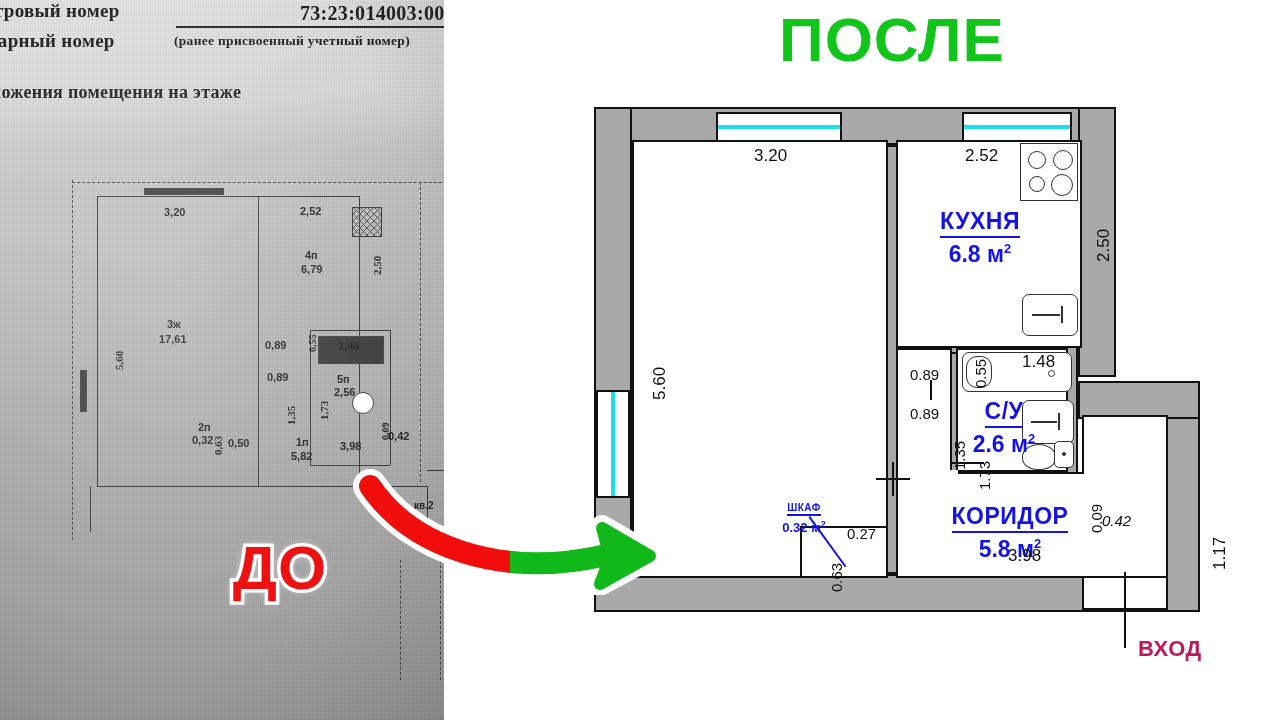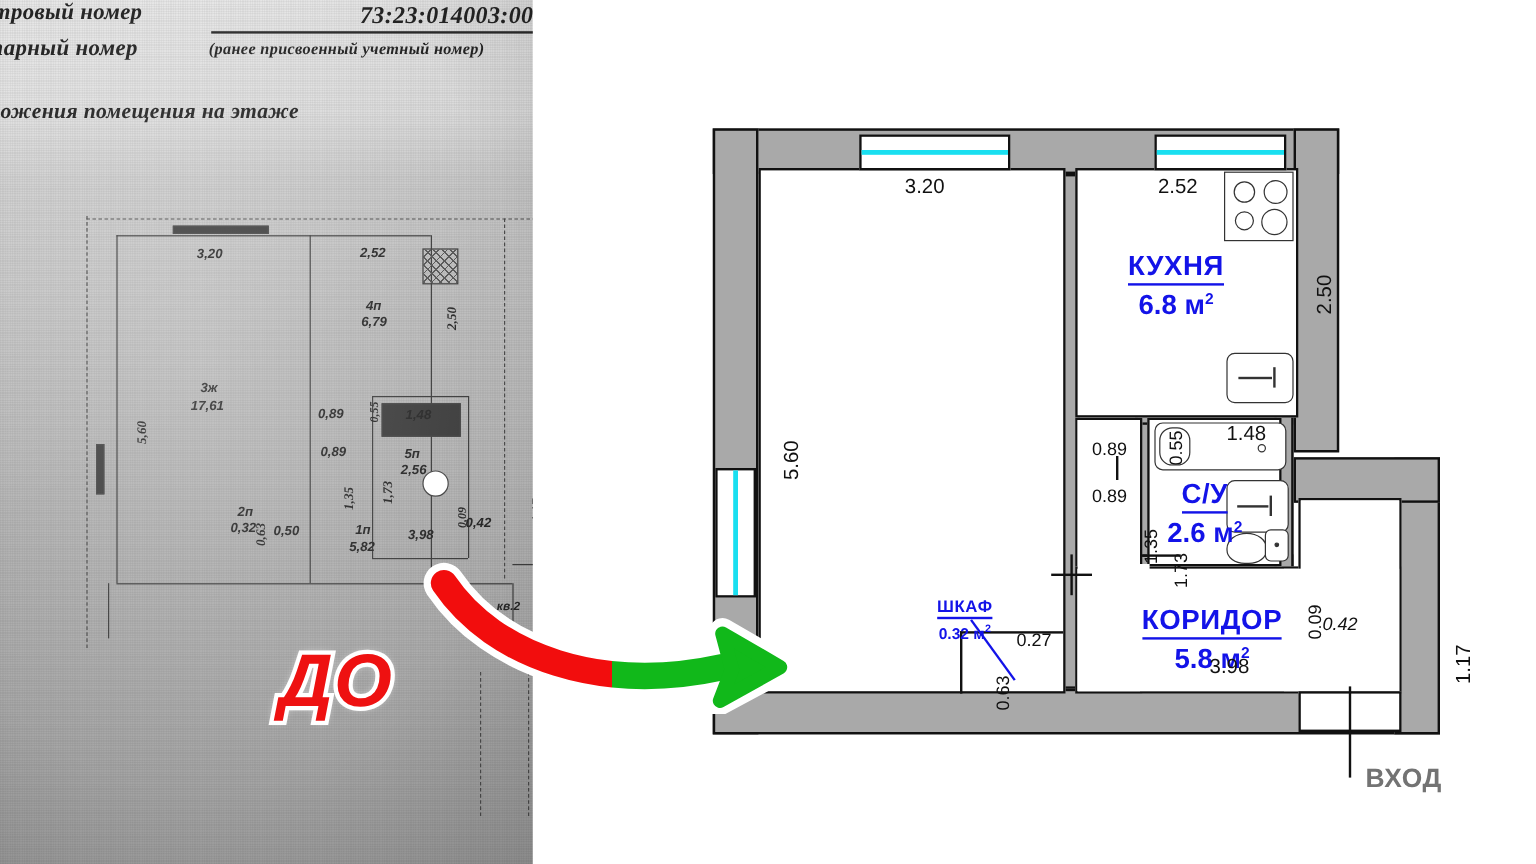--- a/index.html
+++ b/index.html
@@ -10,21 +10,20 @@
   }
   #stage{position:absolute;left:0;top:0;width:1280px;height:720px;overflow:hidden;}
 
   
   .photo-pane{
     position:absolute;left:0;top:0;width:444px;height:720px;
     background:
       linear-gradient(150deg, rgba(255,255,255,.30) 0%, rgba(255,255,255,0) 45%),
       linear-gradient(to bottom, #dddddd 0px, #d6d6d6 95px, #c4c4c4 150px, #b7b7b7 330px, #ababab 520px, #a0a0a0 720px);
     overflow:hidden;
-    font-style:italic;
   }
   .photo-grain{
     position:absolute;inset:0;
     background-image:
       repeating-linear-gradient(0deg, rgba(0,0,0,.045) 0 1px, rgba(255,255,255,.035) 1px 2px),
       repeating-linear-gradient(90deg, rgba(0,0,0,.035) 0 1px, rgba(255,255,255,.03) 1px 2px);
     opacity:.85;mix-blend-mode:multiply;
   }
   .photo-vig{
     position:absolute;inset:0;
@@ -66,21 +65,21 @@
 
   .dim{position:absolute;font-size:17px;font-weight:400;color:#111;white-space:nowrap;
        font-family:"Liberation Sans", sans-serif;}
   .dim.v{transform:rotate(-90deg);transform-origin:left top;}
   .dim.sm{font-size:15px;}
 
   .rname{position:absolute;text-align:center;color:#1313e8;white-space:nowrap;}
   .rname .t{font-size:23px;font-weight:700;letter-spacing:.5px;border-bottom:2.5px solid #1313e8;padding-bottom:1px;display:inline-block;}
   .rname .a{font-size:23px;font-weight:700;margin-top:3px;}
   .rname .a sup{font-size:13px;}
-  .rname.small .t{font-size:14px;border-bottom-width:2px;text-align:center;}
+  .rname.small .t{font-size:10px;border-bottom-width:2px;text-align:center;}
   .rname.small .a{font-size:13px;}
   .rname.small .a sup{font-size:9px;}
 
   .total-box{
     position:absolute;background:#f9efc0;border:3px solid #e8170f;
     text-align:center;color:#e8170f;font-weight:700;line-height:1.12;
     padding:4px 5px 5px;box-sizing:border-box;
   }
   .total-box .l1{font-size:15px;letter-spacing:.2px;}
   .total-box .l2,.total-box .l3{font-size:12px;letter-spacing:.2px;}
@@ -102,21 +101,21 @@
     -webkit-text-stroke:7px #ffffff;paint-order:stroke fill;
     text-shadow:0 0 10px rgba(255,255,255,.95), 0 0 16px rgba(255,255,255,.8);
   }
   .before-title{
     position:absolute;left:190px;top:532px;width:180px;text-align:center;
     font-size:62px;font-weight:700;color:#ee1111;letter-spacing:1px;
     -webkit-text-stroke:7px #ffffff;paint-order:stroke fill;
     text-shadow:0 0 8px rgba(255,255,255,.85);
   }
   .entrance-label{
-    position:absolute;left:1138px;top:636px;font-size:22px;font-weight:700;color:#737373;
+    position:absolute;left:1138px;top:636px;font-size:22px;font-weight:700;color:#be185d;
     letter-spacing:.5px;
   }
   .arrow-wrap{position:absolute;left:352px;top:460px;width:340px;height:135px;}
 </style>
 </head>
 <body>
 
 <div id="stage">
 
   <div class="photo-pane">
@@ -194,20 +193,21 @@
 
       <div class="fx-circ" style="left:352px;top:392px;width:22px;height:22px;border-color:#444;"></div>
     </div>
 
     <div class="photo-vig"></div>
 
     <div class="before-title">ДО</div>
   </div>
 
   <div class="plan-pane">
+    <div class="after-title" style="left:232px;">ПОСЛЕ</div>
 
     <div class="wall" style="left:84px;top:107px;width:522px;height:38px;"></div>
     <div class="wall" style="left:84px;top:107px;width:38px;height:505px;"></div>
     <div class="wall" style="left:568px;top:107px;width:38px;height:270px;"></div>
     <div class="wall" style="left:84px;top:574px;width:606px;height:38px;"></div>
     <div class="wall" style="left:652px;top:381px;width:38px;height:231px;"></div>
     <div class="wall" style="left:568px;top:381px;width:122px;height:38px;"></div>
 
     <div class="wall" style="left:374px;top:145px;width:16px;height:429px;"></div>
     <div class="wall" style="left:436px;top:338px;width:16px;height:140px;"></div>

